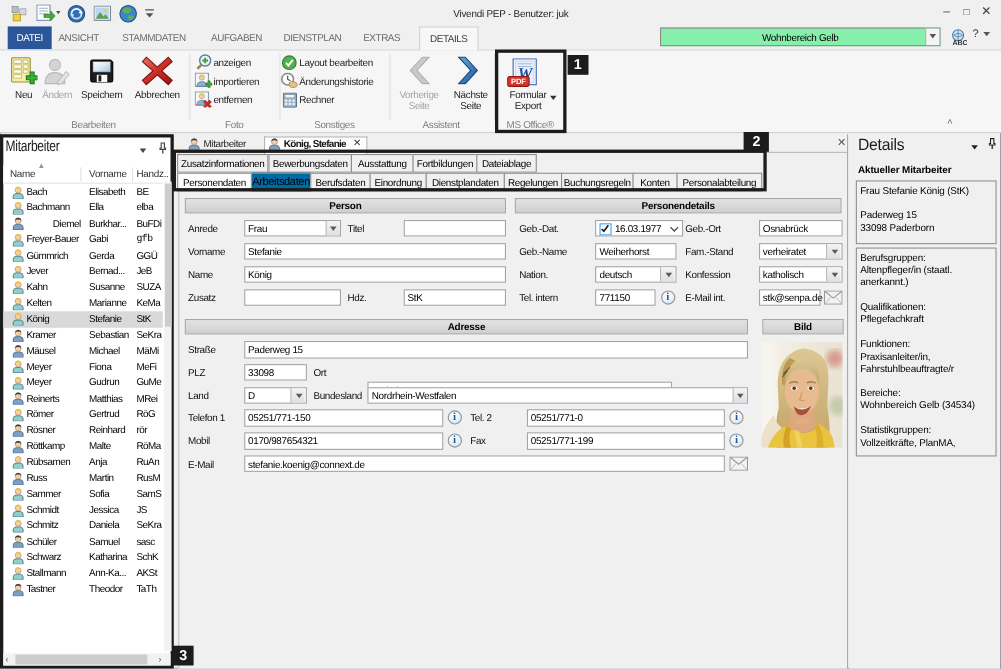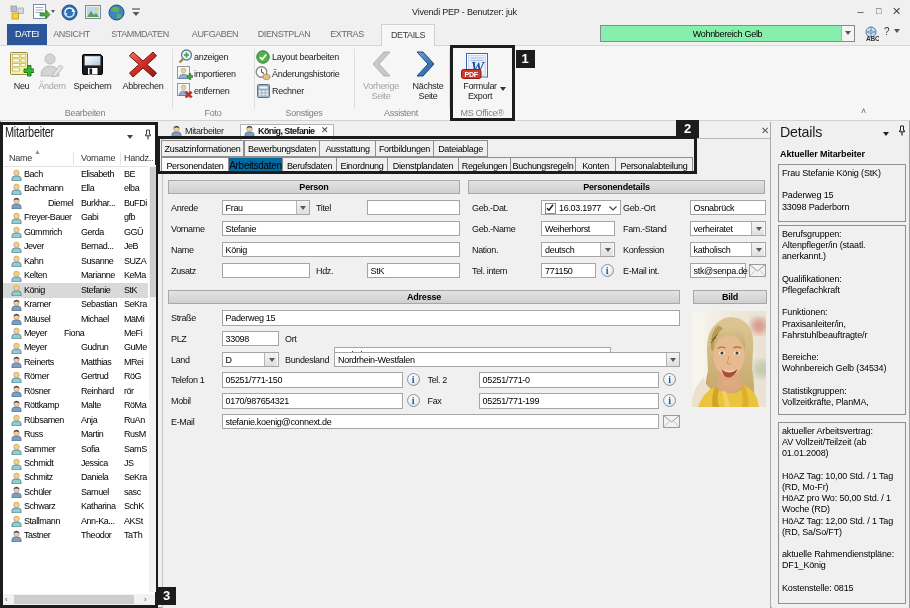--- a/index.html
+++ b/index.html
@@ -319,21 +319,21 @@
         <div style="left:121px;">BuFDi</div>
       </div>
   <div class="lp-row" style="top:85.85px;">
         <svg width="11" height="12" viewBox="0 0 11 12" style="position:absolute;left:8px;top:1px;">
           <path d="M1 12 L1 9.5 Q1 7.5 3.5 7 L7.5 7 Q10 7.5 10 9.5 L10 12 Z" fill="#8fd0cc" stroke="#44617c" stroke-width="0.7"></path>
           <circle cx="5.5" cy="3.8" r="2.7" fill="#f3cfa4" stroke="#9c7b55" stroke-width="0.5"></circle>
           <path d="M2.7 3.6 Q2.8 0.9 5.5 0.9 Q8.2 0.9 8.3 3.6 Q6.8 2.1 5.5 2.6 Q4.2 2.1 2.7 3.6 Z" fill="#e7c64b"></path>
         </svg>
         <div style="left:21px;">Freyer-Bauer</div>
         <div style="left:78px;">Gabi</div>
-        <div style="left:121px;">gfb</div>
+        <div style="left:121px;font-family:Liberation Mono, monospace;">gfb</div>
       </div>
   <div class="lp-row" style="top:100.30px;">
         <svg width="11" height="12" viewBox="0 0 11 12" style="position:absolute;left:8px;top:1px;">
           <path d="M1 12 L1 9.5 Q1 7.5 3.5 7 L7.5 7 Q10 7.5 10 9.5 L10 12 Z" fill="#8fd0cc" stroke="#44617c" stroke-width="0.7"></path>
           <circle cx="5.5" cy="3.8" r="2.7" fill="#f3cfa4" stroke="#9c7b55" stroke-width="0.5"></circle>
           <path d="M2.7 3.6 Q2.8 0.9 5.5 0.9 Q8.2 0.9 8.3 3.6 Q6.8 2.1 5.5 2.6 Q4.2 2.1 2.7 3.6 Z" fill="#e7c64b"></path>
         </svg>
         <div style="left:21px;">Gümmrich</div>
         <div style="left:78px;">Gerda</div>
         <div style="left:121px;">GGÜ</div>
@@ -398,21 +398,21 @@
         <div style="left:78px;">Michael</div>
         <div style="left:121px;">MäMi</div>
       </div>
   <div class="lp-row" style="top:201.45px;">
         <svg width="11" height="12" viewBox="0 0 11 12" style="position:absolute;left:8px;top:1px;">
           <path d="M1 12 L1 9.5 Q1 7.5 3.5 7 L7.5 7 Q10 7.5 10 9.5 L10 12 Z" fill="#8fd0cc" stroke="#44617c" stroke-width="0.7"></path>
           <circle cx="5.5" cy="3.8" r="2.7" fill="#f3cfa4" stroke="#9c7b55" stroke-width="0.5"></circle>
           <path d="M2.7 3.6 Q2.8 0.9 5.5 0.9 Q8.2 0.9 8.3 3.6 Q6.8 2.1 5.5 2.6 Q4.2 2.1 2.7 3.6 Z" fill="#e7c64b"></path>
         </svg>
         <div style="left:21px;">Meyer</div>
-        <div style="left:61px;">Fiona</div>
+        <div style="left:78px;">Fiona</div>
         <div style="left:121px;">MeFi</div>
       </div>
   <div class="lp-row" style="top:215.90px;">
         <svg width="11" height="12" viewBox="0 0 11 12" style="position:absolute;left:8px;top:1px;">
           <path d="M1 12 L1 9.5 Q1 7.5 3.5 7 L7.5 7 Q10 7.5 10 9.5 L10 12 Z" fill="#8fd0cc" stroke="#44617c" stroke-width="0.7"></path>
           <circle cx="5.5" cy="3.8" r="2.7" fill="#f3cfa4" stroke="#9c7b55" stroke-width="0.5"></circle>
           <path d="M2.7 3.6 Q2.8 0.9 5.5 0.9 Q8.2 0.9 8.3 3.6 Q6.8 2.1 5.5 2.6 Q4.2 2.1 2.7 3.6 Z" fill="#e7c64b"></path>
         </svg>
         <div style="left:21px;">Meyer</div>
         <div style="left:78px;">Gudrun</div>
@@ -751,28 +751,13 @@
 
 Funktionen:
 Praxisanleiter/in,
 Fahrstuhlbeauftragte/r
 
 Bereiche:
 Wohnbereich Gelb (34534)
 
 Statistikgruppen:
 Vollzeitkräfte, PlanMA,</div>
-  <div class="dbox" style="top:300px;height:182px;">aktueller Arbeitsvertrag:
-AV Vollzeit/Teilzeit (ab
-01.01.2008)
-
-HöAZ Tag: 10,00 Std. / 1 Tag
-(RD, Mo-Fr)
-HöAZ pro Wo: 50,00 Std. / 1
-Woche (RD)
-HöAZ Tag: 12,00 Std. / 1 Tag
-(RD, Sa/So/FT)
-
-aktuelle Rahmendienstpläne:
-DF1_König
-
-Kostenstelle: 0815</div>
 </div>
 
 </body></html>

